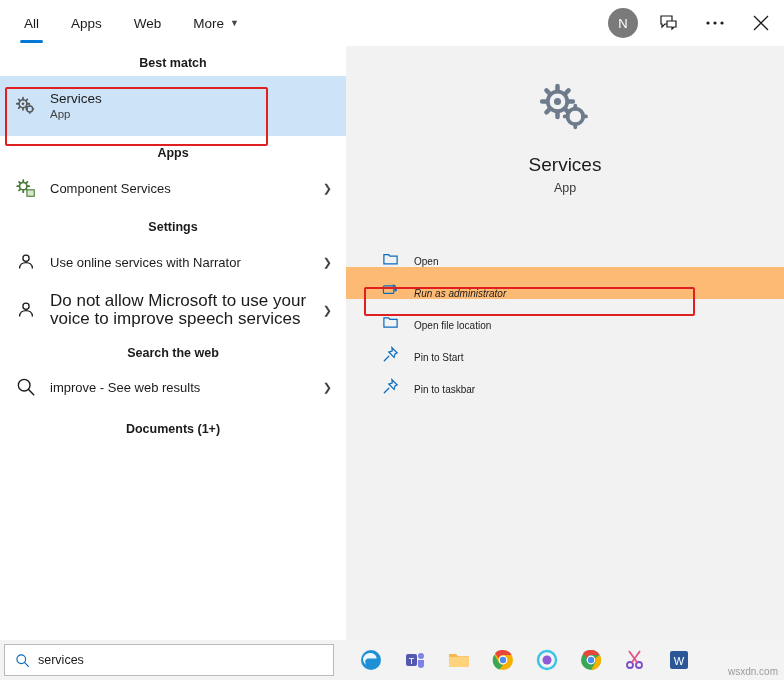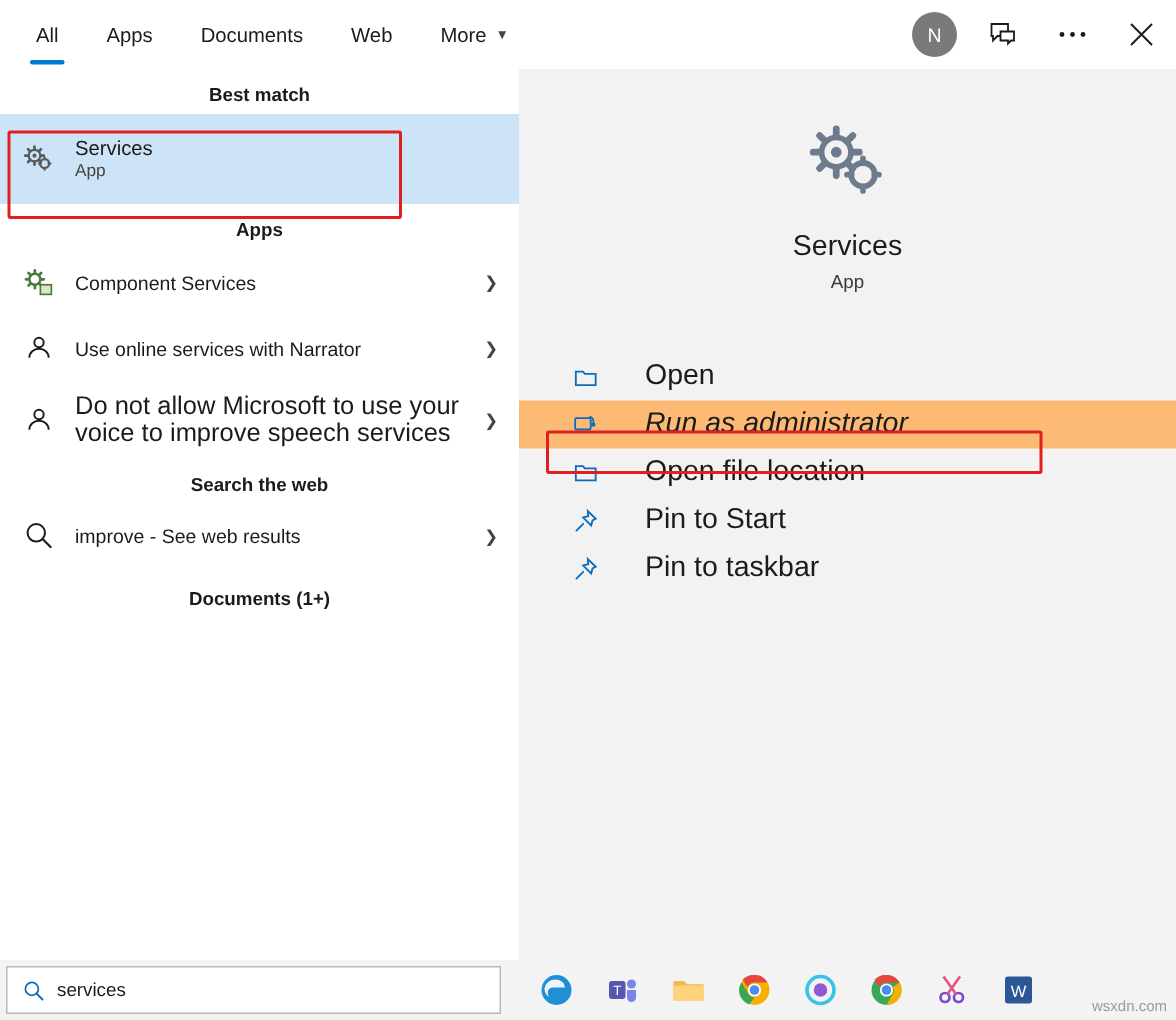--- a/index.html
+++ b/index.html
@@ -76,22 +76,22 @@
     background: #f2f2f2;
   }
   .preview-head {
     display: flex; flex-direction: column; align-items: center;
     padding-top: 32px;
   }
   .app-title { font-size: 19px; color: #1b1b1b; margin-top: 16px; }
   .app-sub { font-size: 12.5px; color: #3a3a3a; margin-top: 5px; }
   .actions { margin-top: 40px; }
   .action {
-    display: flex; align-items: center; gap: 30px;
-    height: 32px; padding-left: 34px; font-size: 19px; color: #1b1b1b; cursor: default;
+    display: flex; align-items: flex-end; gap: 14px;
+    height: 32px; padding-left: 34px; font-size: 10px; color: #1b1b1b; cursor: default;
   }
   .action.hover { background: #fdba74; font-style: italic; }
   .action .aico { width: 20px; display: flex; align-items: center; justify-content: center; }
 
   
   .taskbar {
     position: absolute; left: 0; bottom: 0; width: 784px; height: 40px;
     background: #f3f3f3; display: flex; align-items: center;
   }
   .searchbox {
@@ -115,23 +115,20 @@
 
 <div class="screen">
 
   <div class="topbar">
     <div class="tabs">
       <div class="tab active">
         <span>All</span>
       </div>
       <div class="tab">
         <span>Apps</span>
-      </div>
-      <div class="tab">
-        <span>Documents</span>
       </div>
       <div class="tab">
         <span>Web</span>
       </div>
       <div class="tab">
         <span>More</span>
         <span class="chev">▼</span>
       </div>
     </div>
 
@@ -199,20 +196,21 @@
           </g>
           <rect x="13" y="14" width="8" height="7" fill="#d8e8c8" stroke="#4a7a3a" stroke-width="1.2"></rect>
         </svg>
       </div>
       <div class="texts">
         <span class="single">Component Services</span>
       </div>
       <span class="chev">❯</span>
     </div>
 
+    <div class="section-head">Settings</div>
     <div class="result" style="height:44px">
       <div class="ico">
         <svg width="22" height="22" viewBox="0 0 24 24">
           <circle cx="12" cy="8" r="3.4" fill="none" stroke="#1b1b1b" stroke-width="1.4"></circle>
           <path d="M5 19c0-4 3.2-6.4 7-6.4S19 15 19 19" fill="none" stroke="#1b1b1b" stroke-width="1.4"></path>
         </svg>
       </div>
       <div class="texts">
         <span class="single">Use online services with Narrator</span>
       </div>

